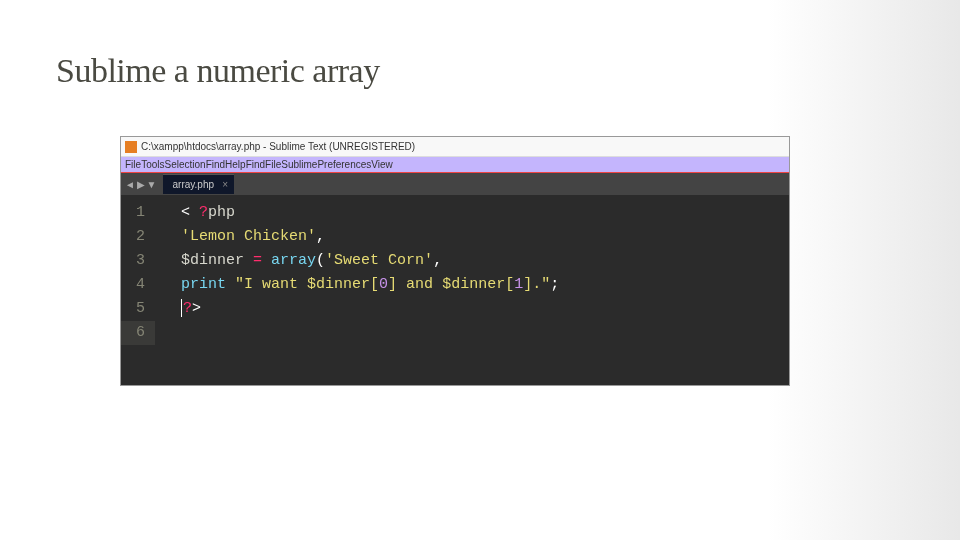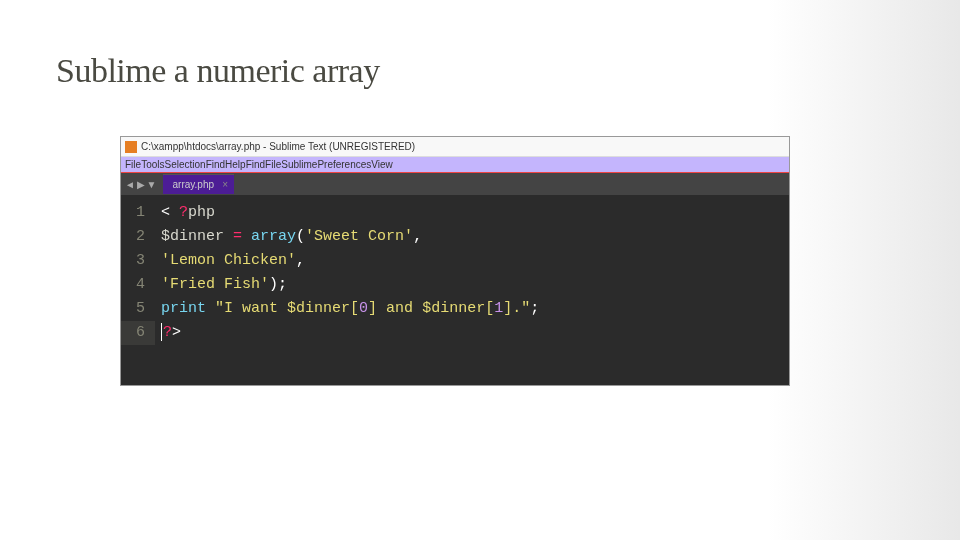--- a/index.html
+++ b/index.html
@@ -65,21 +65,21 @@
     gap: 6px;
   }
   .tab-nav {
     color: #aaa;
     font-size: 10px;
     display: flex;
     gap: 2px;
   }
   .tab-nav span { display:inline-block; }
   .tab {
-    background: #4c1d95;
+    background: #0f172a;
     color: #ccc;
     font-size: 10px;
     padding: 3px 20px 3px 10px;
     border-top: 1px solid #555;
     position: relative;
     height: 20px;
     display: flex;
     align-items: center;
   }
   .tab-close {
@@ -103,20 +103,21 @@
     padding: 6px 10px 40px 10px;
     user-select: none;
     border-right: 0;
     min-width: 34px;
   }
   .gutter .hl { background: #3a3a38; display:block; margin:0 -10px; padding:0 10px;}
   .code {
     padding: 6px 8px 40px 6px;
     color: #d8d8ce;
     flex: 1;
+    margin-left: 20px;
   }
   .tk-op { color: #ff2d6d; }
   .tk-kw { color: #78d6f0; }
   .tk-kw2 { color: #78d6f0; }
   .tk-str { color: #e6db74; }
   .tk-num { color: #c792ea; }
   .tk-plain { color: #d8d8ce; }
   .tk-white { color: #ffffff; }
   .cursor {
     display:inline-block;
@@ -167,21 +168,20 @@
     <div class="gutter">
       <div>1</div>
       <div>2</div>
       <div>3</div>
       <div>4</div>
       <div>5</div>
       <div class="hl">6</div>
     </div>
     <div class="code">
       <div><span class="tk-white">&lt;</span> <span class="tk-op">?</span><span class="tk-plain">php</span></div>
+      <div><span class="tk-str">'Lemon Chicken'</span><span class="tk-white">,</span></div>
       <div><span class="tk-plain">$dinner</span> <span class="tk-op">=</span> <span class="tk-kw2">array</span><span class="tk-white">(</span><span class="tk-str">'Sweet Corn'</span><span class="tk-white">,</span></div>
-      <div><span class="tk-str">'Lemon Chicken'</span><span class="tk-white">,</span></div>
-      <div><span class="tk-str">'Fried Fish'</span><span class="tk-white">)</span><span class="tk-white">;</span></div>
       <div><span class="tk-kw">print</span> <span class="tk-str">"I want </span><span class="tk-str">$dinner</span><span class="tk-str">[</span><span class="tk-num">0</span><span class="tk-str">]</span><span class="tk-str"> and </span><span class="tk-str">$dinner</span><span class="tk-str">[</span><span class="tk-num">1</span><span class="tk-str">]</span><span class="tk-str">.</span><span class="tk-str">"</span><span class="tk-white">;</span></div>
       <div><span class="cursor"></span><span class="tk-op">?</span><span class="tk-white">&gt;</span></div>
     </div>
   </div>
 
 </div>
 
 </body></html>

